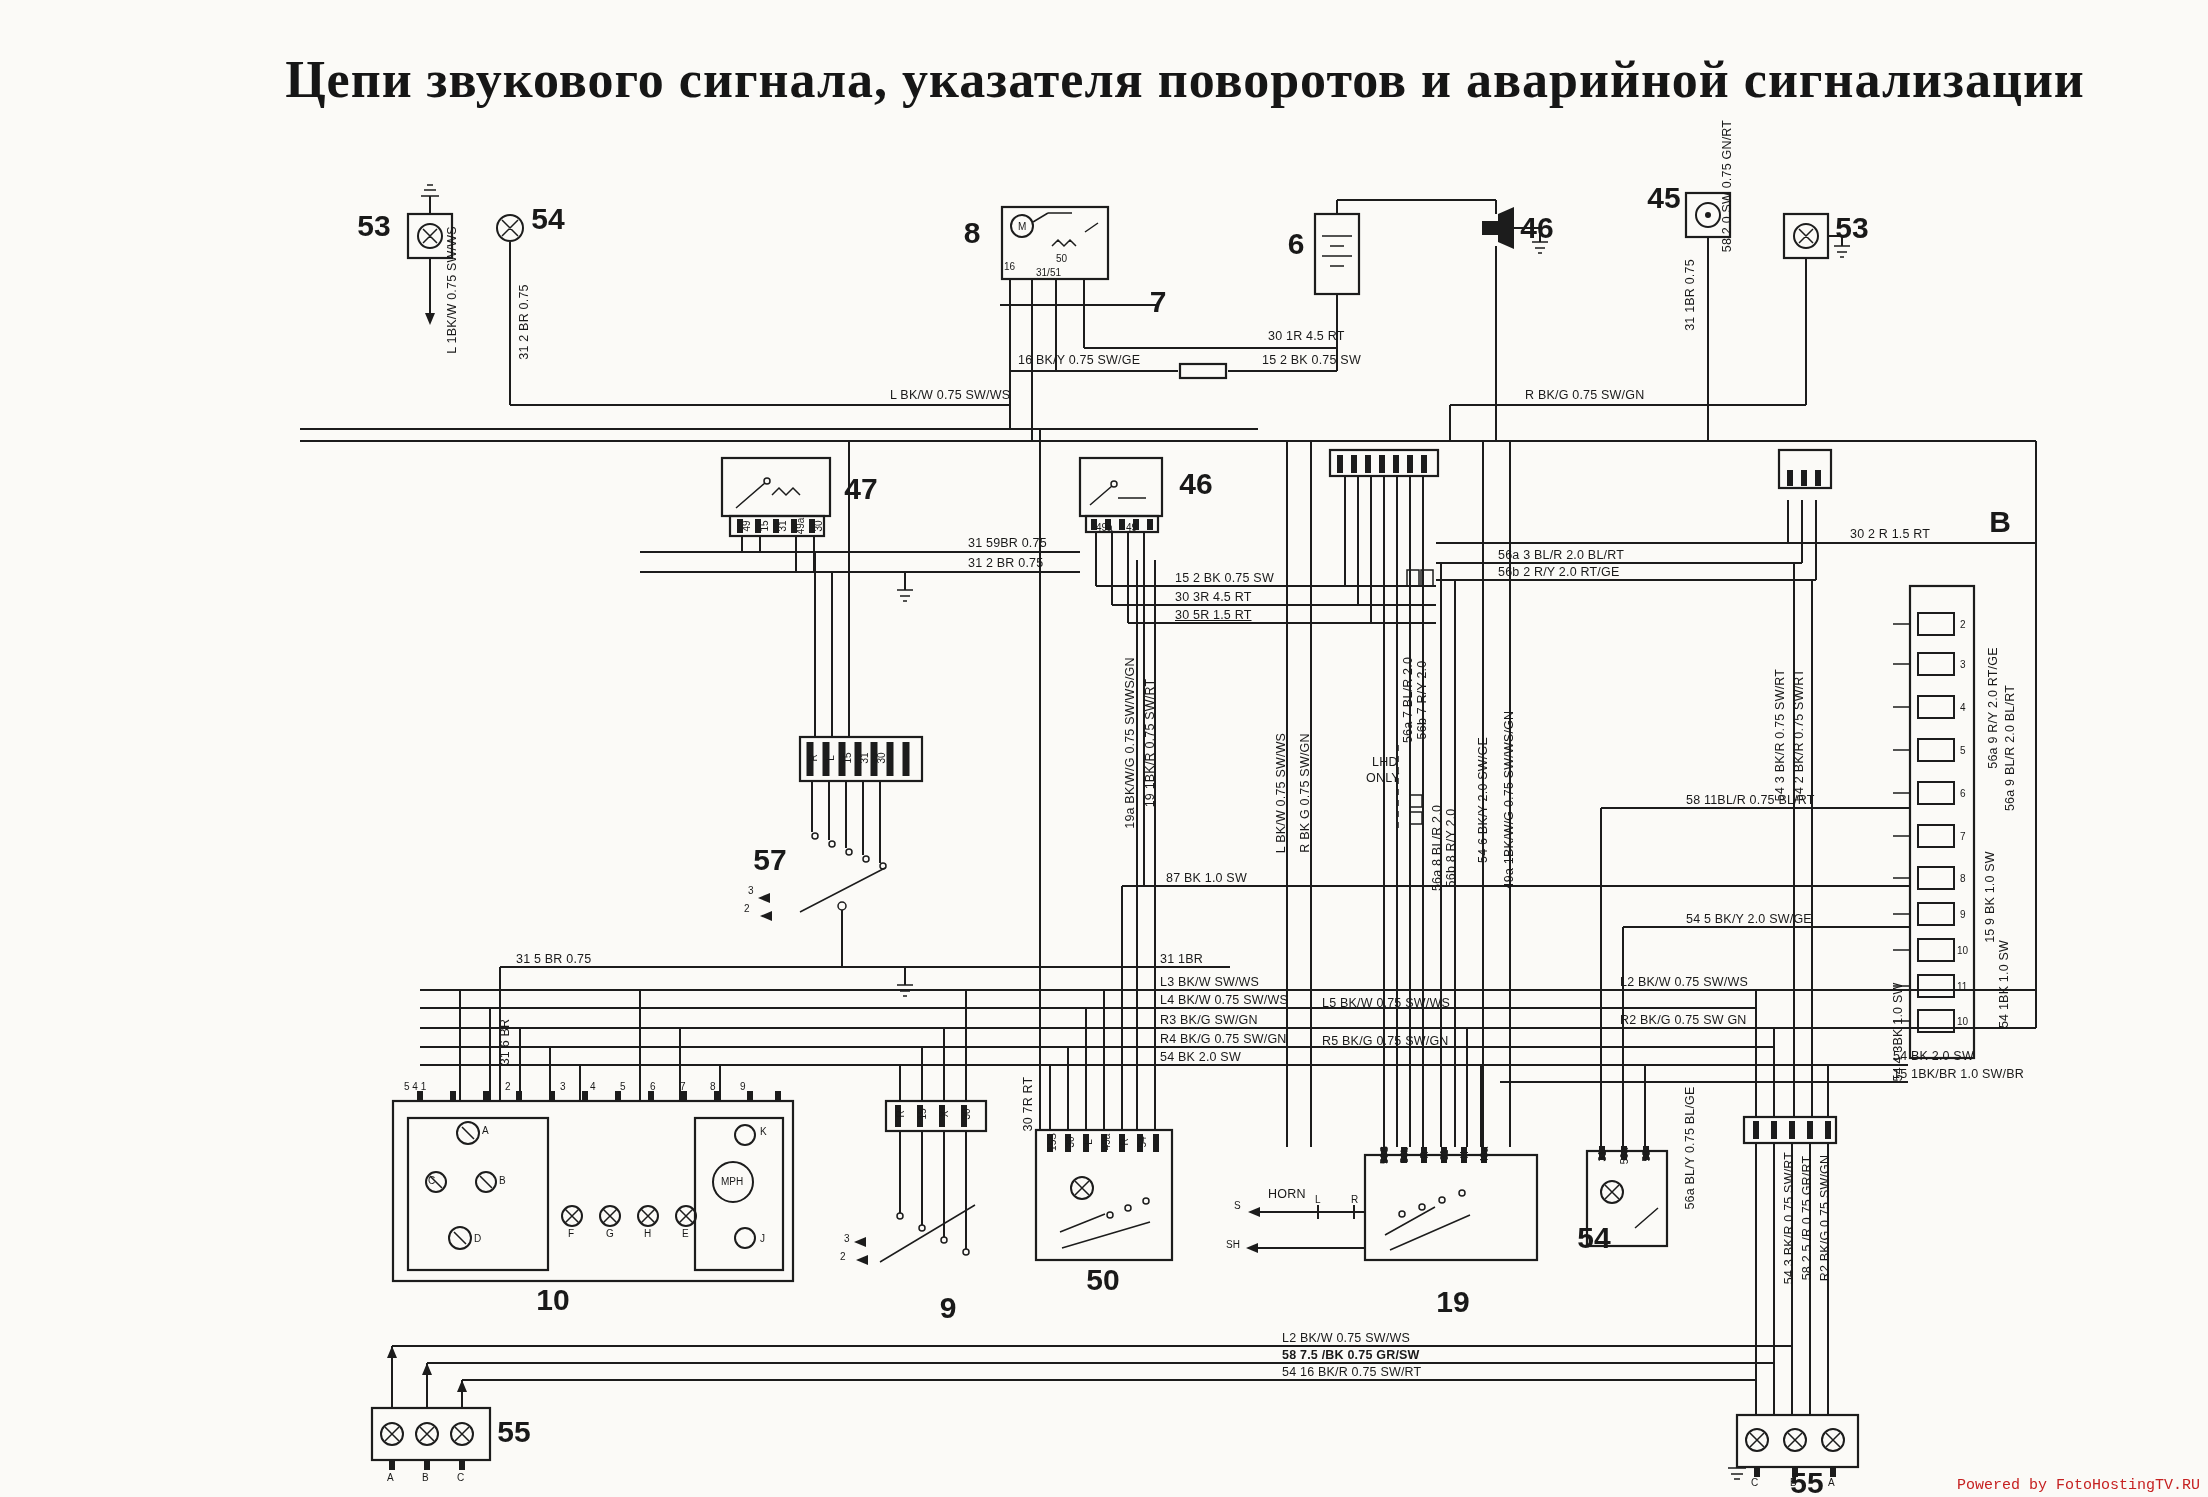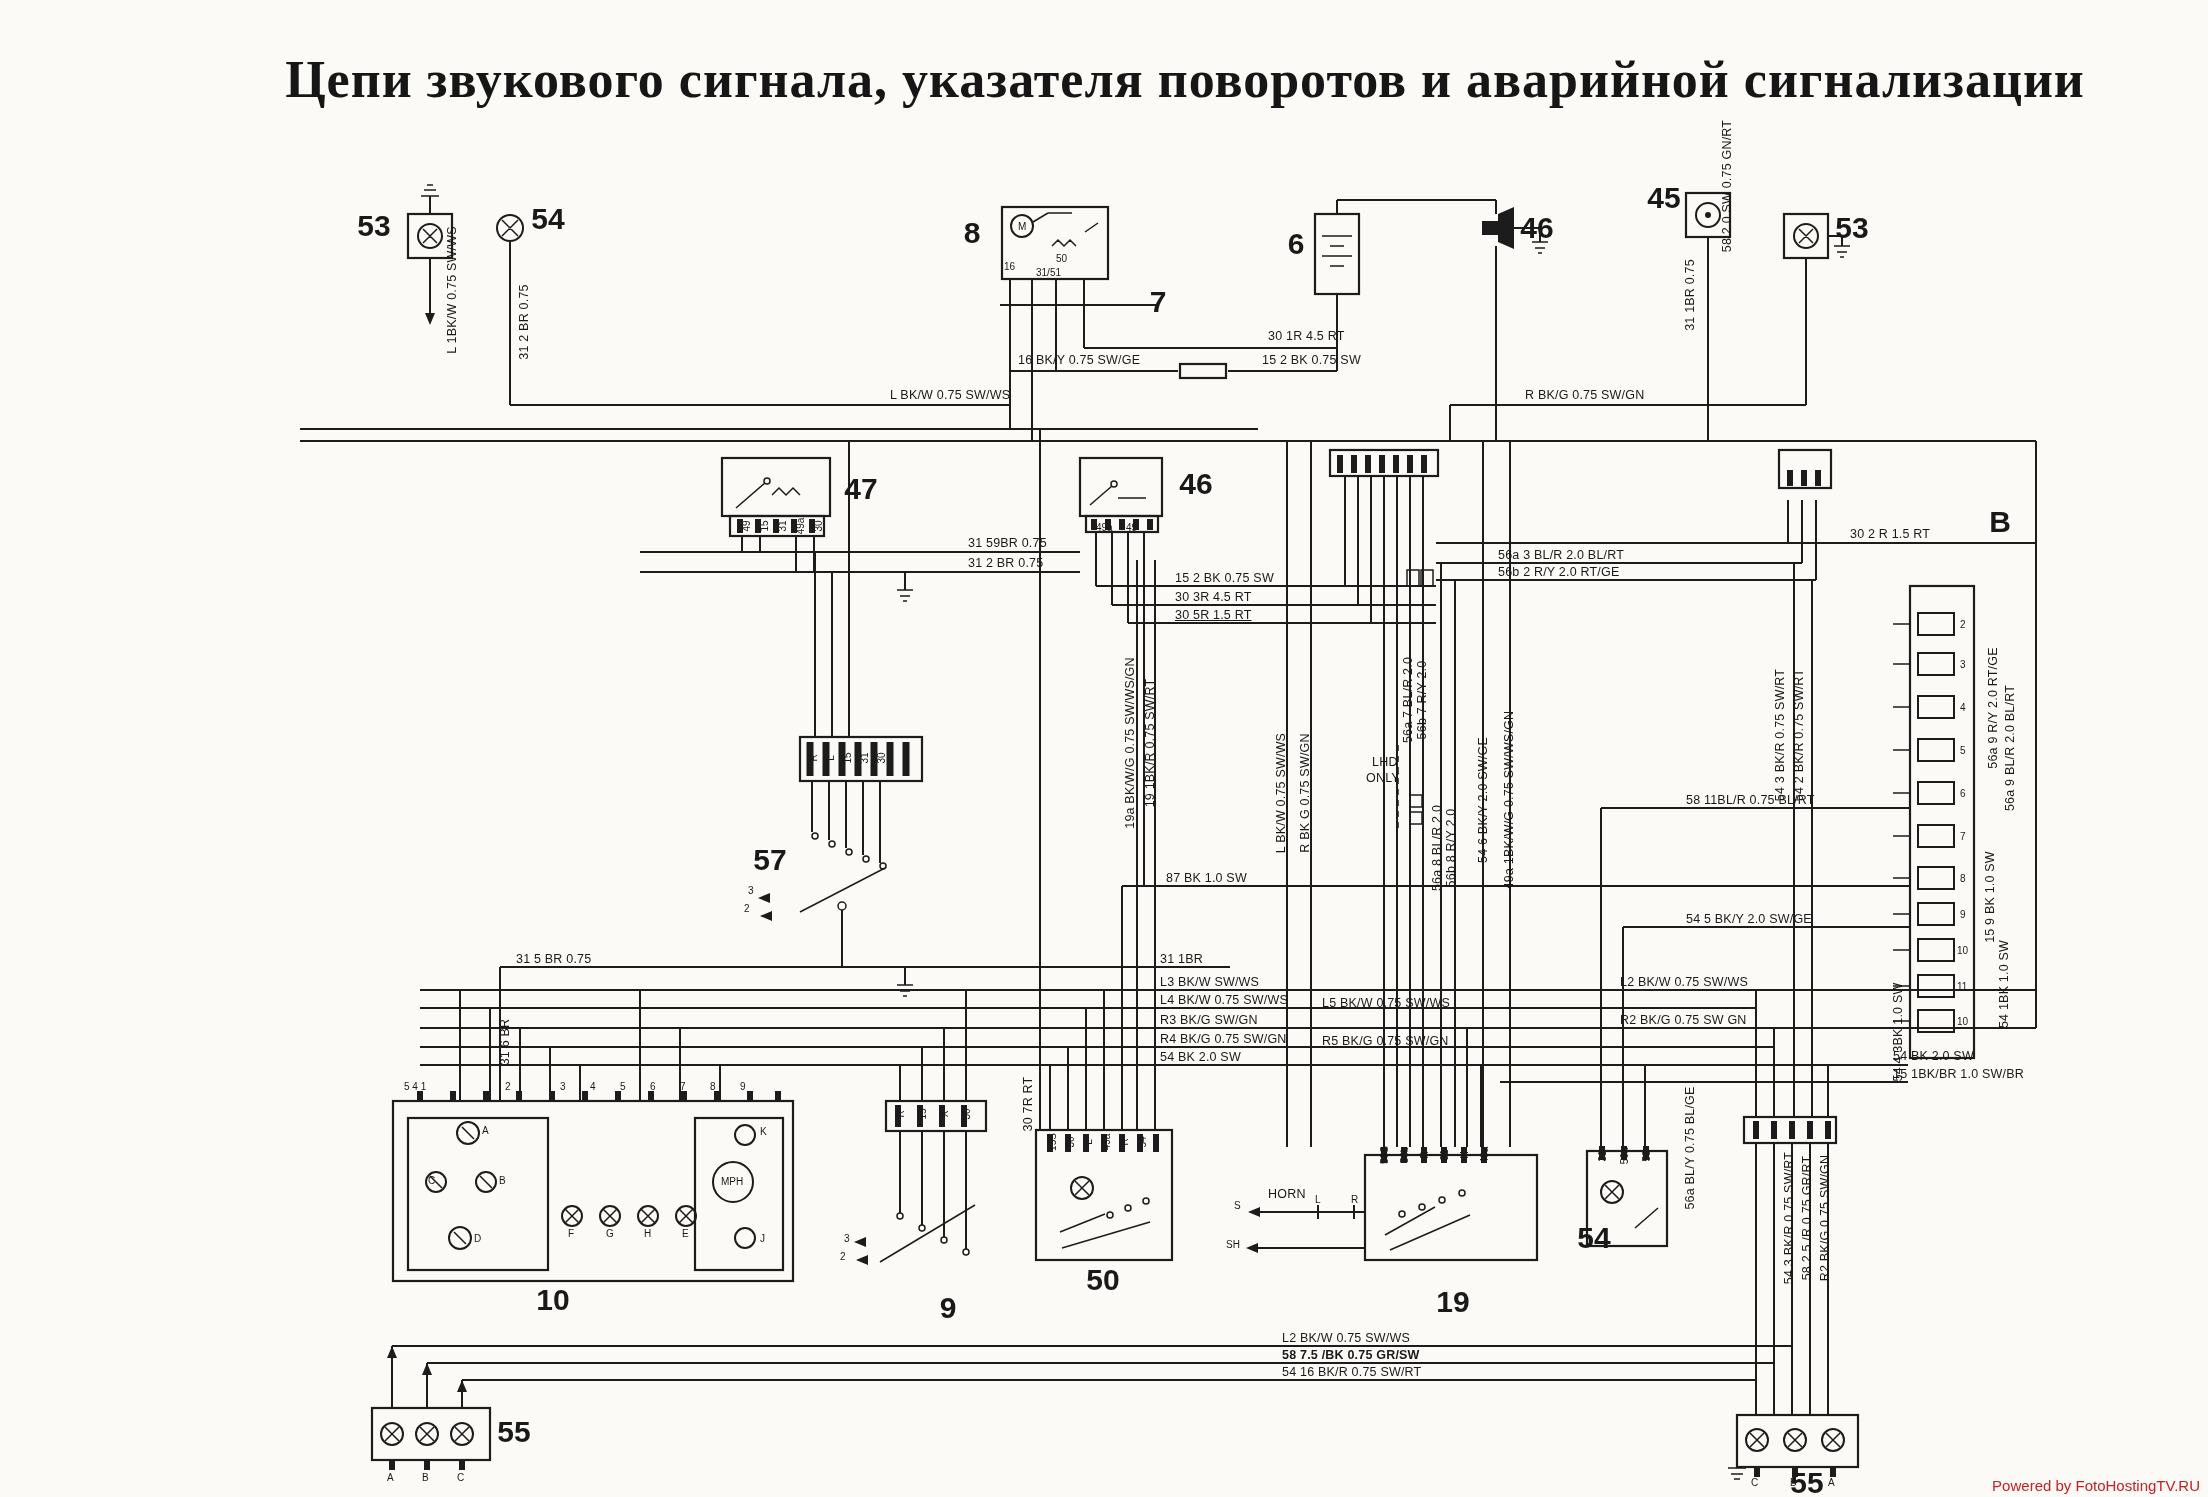--- a/index.html
+++ b/index.html
@@ -5,21 +5,21 @@
   html,body{margin:0;padding:0;background:#e8e8e4}
   .stage{position:relative;width:2208px;height:1497px;background:#fbfaf7;overflow:hidden;
          font-family:"Liberation Sans",sans-serif;color:#191919}
   .title{position:absolute;left:240px;top:50px;width:1890px;text-align:center;
          font-family:"Liberation Serif",serif;font-size:52px;font-weight:600;letter-spacing:1px;
          color:#161616;white-space:nowrap}
   .layer{position:absolute;left:0;top:0;width:100%;height:100%;pointer-events:none}
   .comp-label{position:absolute;font-weight:700;font-size:30px;white-space:nowrap}
   .wire-label{position:absolute;font-size:12.5px;white-space:nowrap;letter-spacing:.2px}
   .pin-label{position:absolute;font-size:10px;white-space:nowrap}
-  .footer{position:absolute;right:8px;bottom:3px;font-family:Liberation Sans, sans-serif;
+  .footer{position:absolute;right:8px;bottom:3px;font-family:Liberation Mono, monospace;
           font-size:15px;color:#c62121}
   svg{position:absolute;left:0;top:0}
   .s2{stroke:#1c1c1c;stroke-width:2;fill:none}
   .s15{stroke:#1c1c1c;stroke-width:1.5;fill:none}
   .t7{stroke:#1c1c1c;stroke-width:7;fill:none}
   .t6{stroke:#1c1c1c;stroke-width:6;fill:none}
   .dash{stroke:#1c1c1c;stroke-width:1.5;fill:none;stroke-dasharray:6 5}
   .fill{fill:#1c1c1c;stroke:none}
   .box{stroke:#1c1c1c;stroke-width:2.2;fill:none}
 </style>

